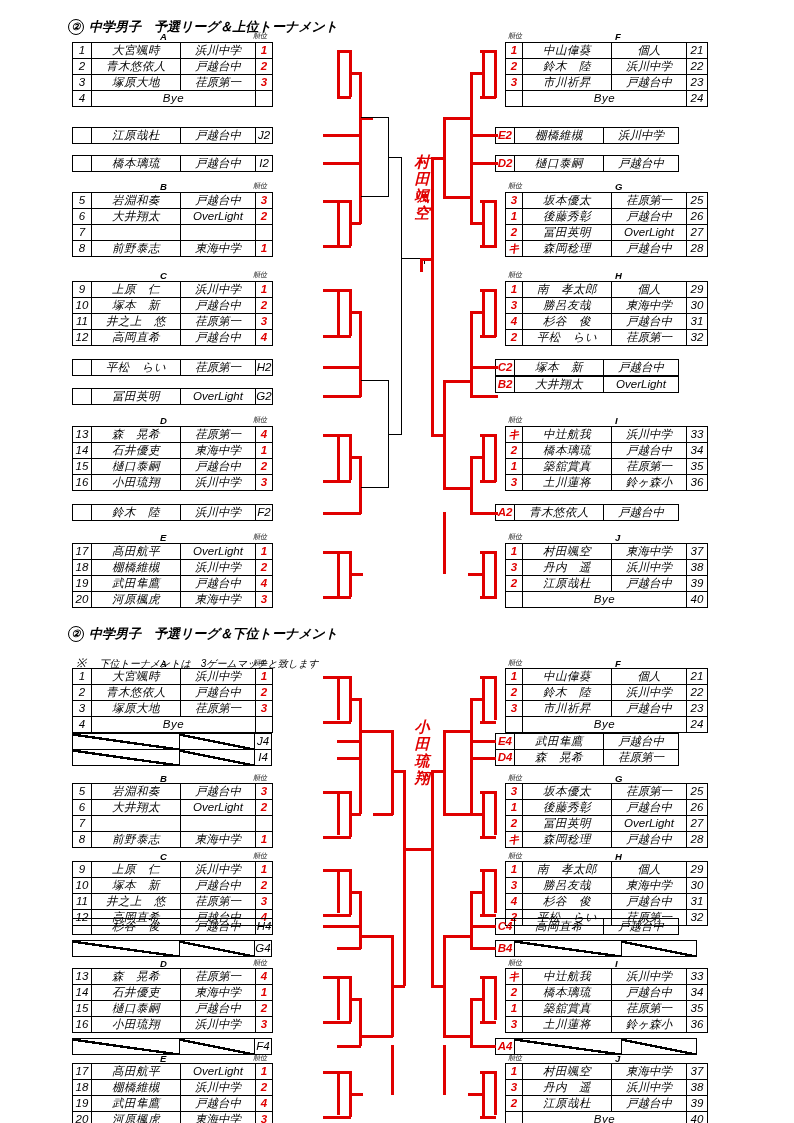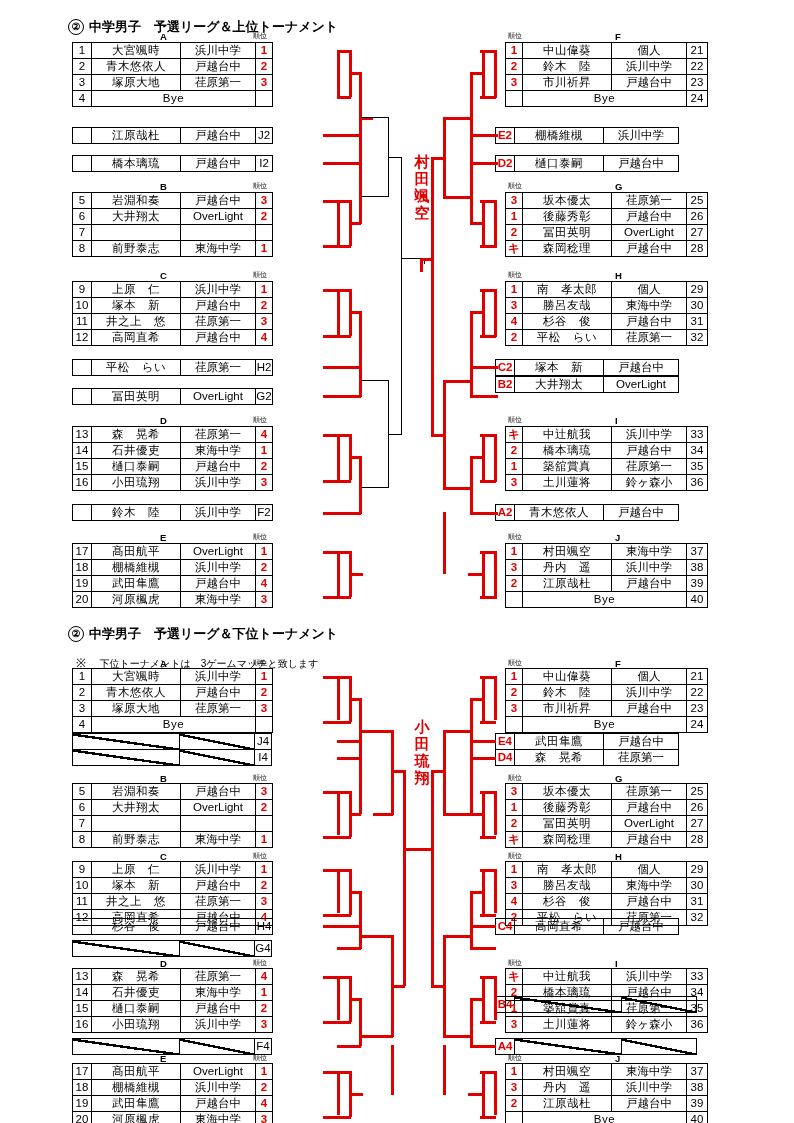--- a/index.html
+++ b/index.html
@@ -1,17 +1,17 @@
 <!DOCTYPE html>
 <html><head>
 <meta charset="utf-8">
 <style>
   html,body{margin:0;padding:0;background:#ffffff;}
   body{width:794px;height:1123px;font-family:"Liberation Sans",sans-serif;color:#000;position:relative;}
-  .page{position:relative;width:732px;height:1123px;}
+  .page{position:relative;width:732px;height:1123px;font-style:italic;}
 
   
   .heading{position:absolute;font-size:13px;font-weight:bold;white-space:nowrap;}
   .heading .circ{display:inline-block;border:1.5px solid #000;border-radius:50%;width:14px;height:14px;line-height:13px;text-align:center;font-size:10px;margin-right:5px;vertical-align:1px;}
   .note{position:absolute;font-size:12px;white-space:nowrap;}
   .note .sm{font-size:10px;}
 
   
   .blk{position:absolute;}
   table.g{border-collapse:collapse;table-layout:fixed;}
@@ -974,21 +974,21 @@
         <tbody>
           <tr>
             <td class="codeR">C4</td>
             <td class="nm">高岡直希</td>
             <td class="tm">戸越台中</td>
           </tr>
         </tbody>
       </table>
   </div>
 
-  <div class="blk" style="left:495px;top:996px;">
+  <div class="blk" style="left:495px;top:940px;">
     <table class="g one">
         <tbody>
           <tr>
             <td class="codeR">B4</td>
             <td class="nm slash" style="width:106px"></td>
             <td class="tm slash"></td>
           </tr>
         </tbody>
       </table>
   </div>

